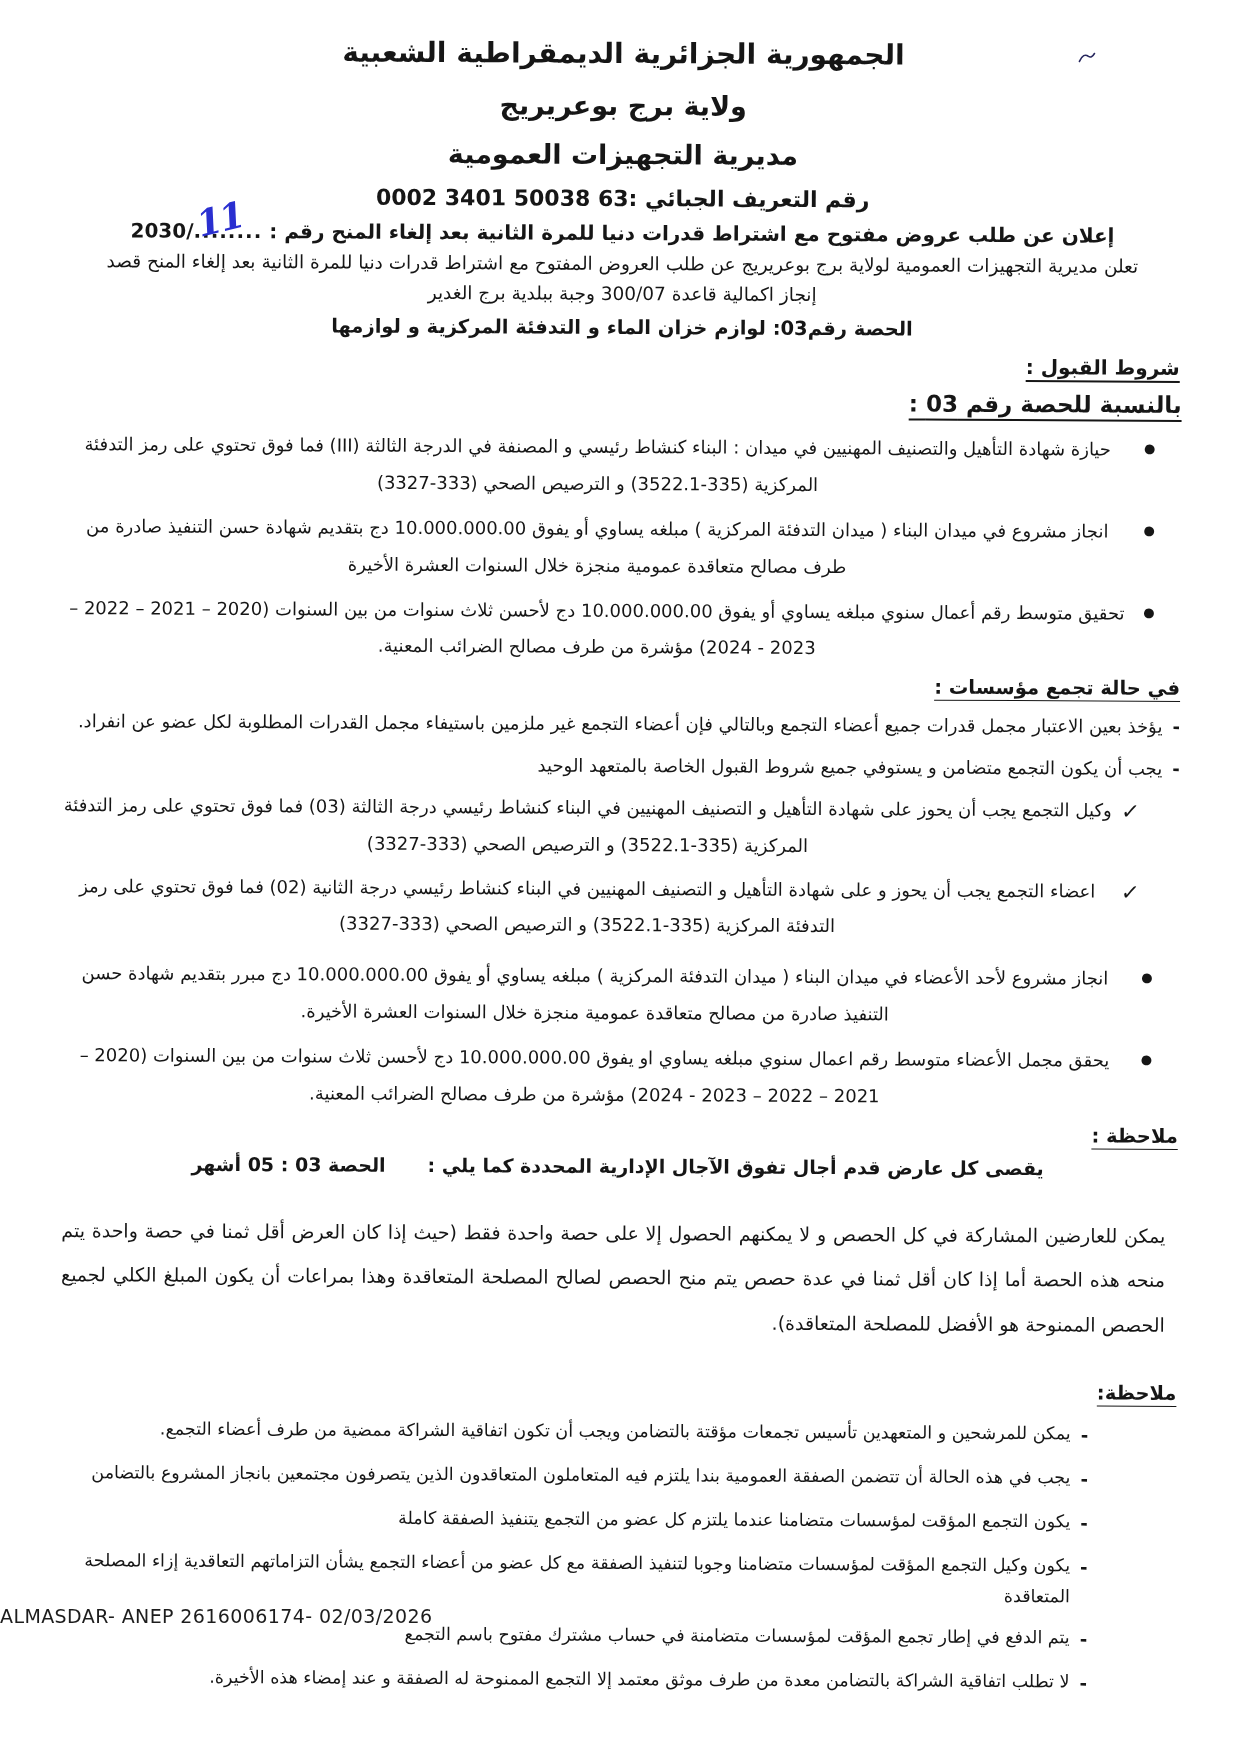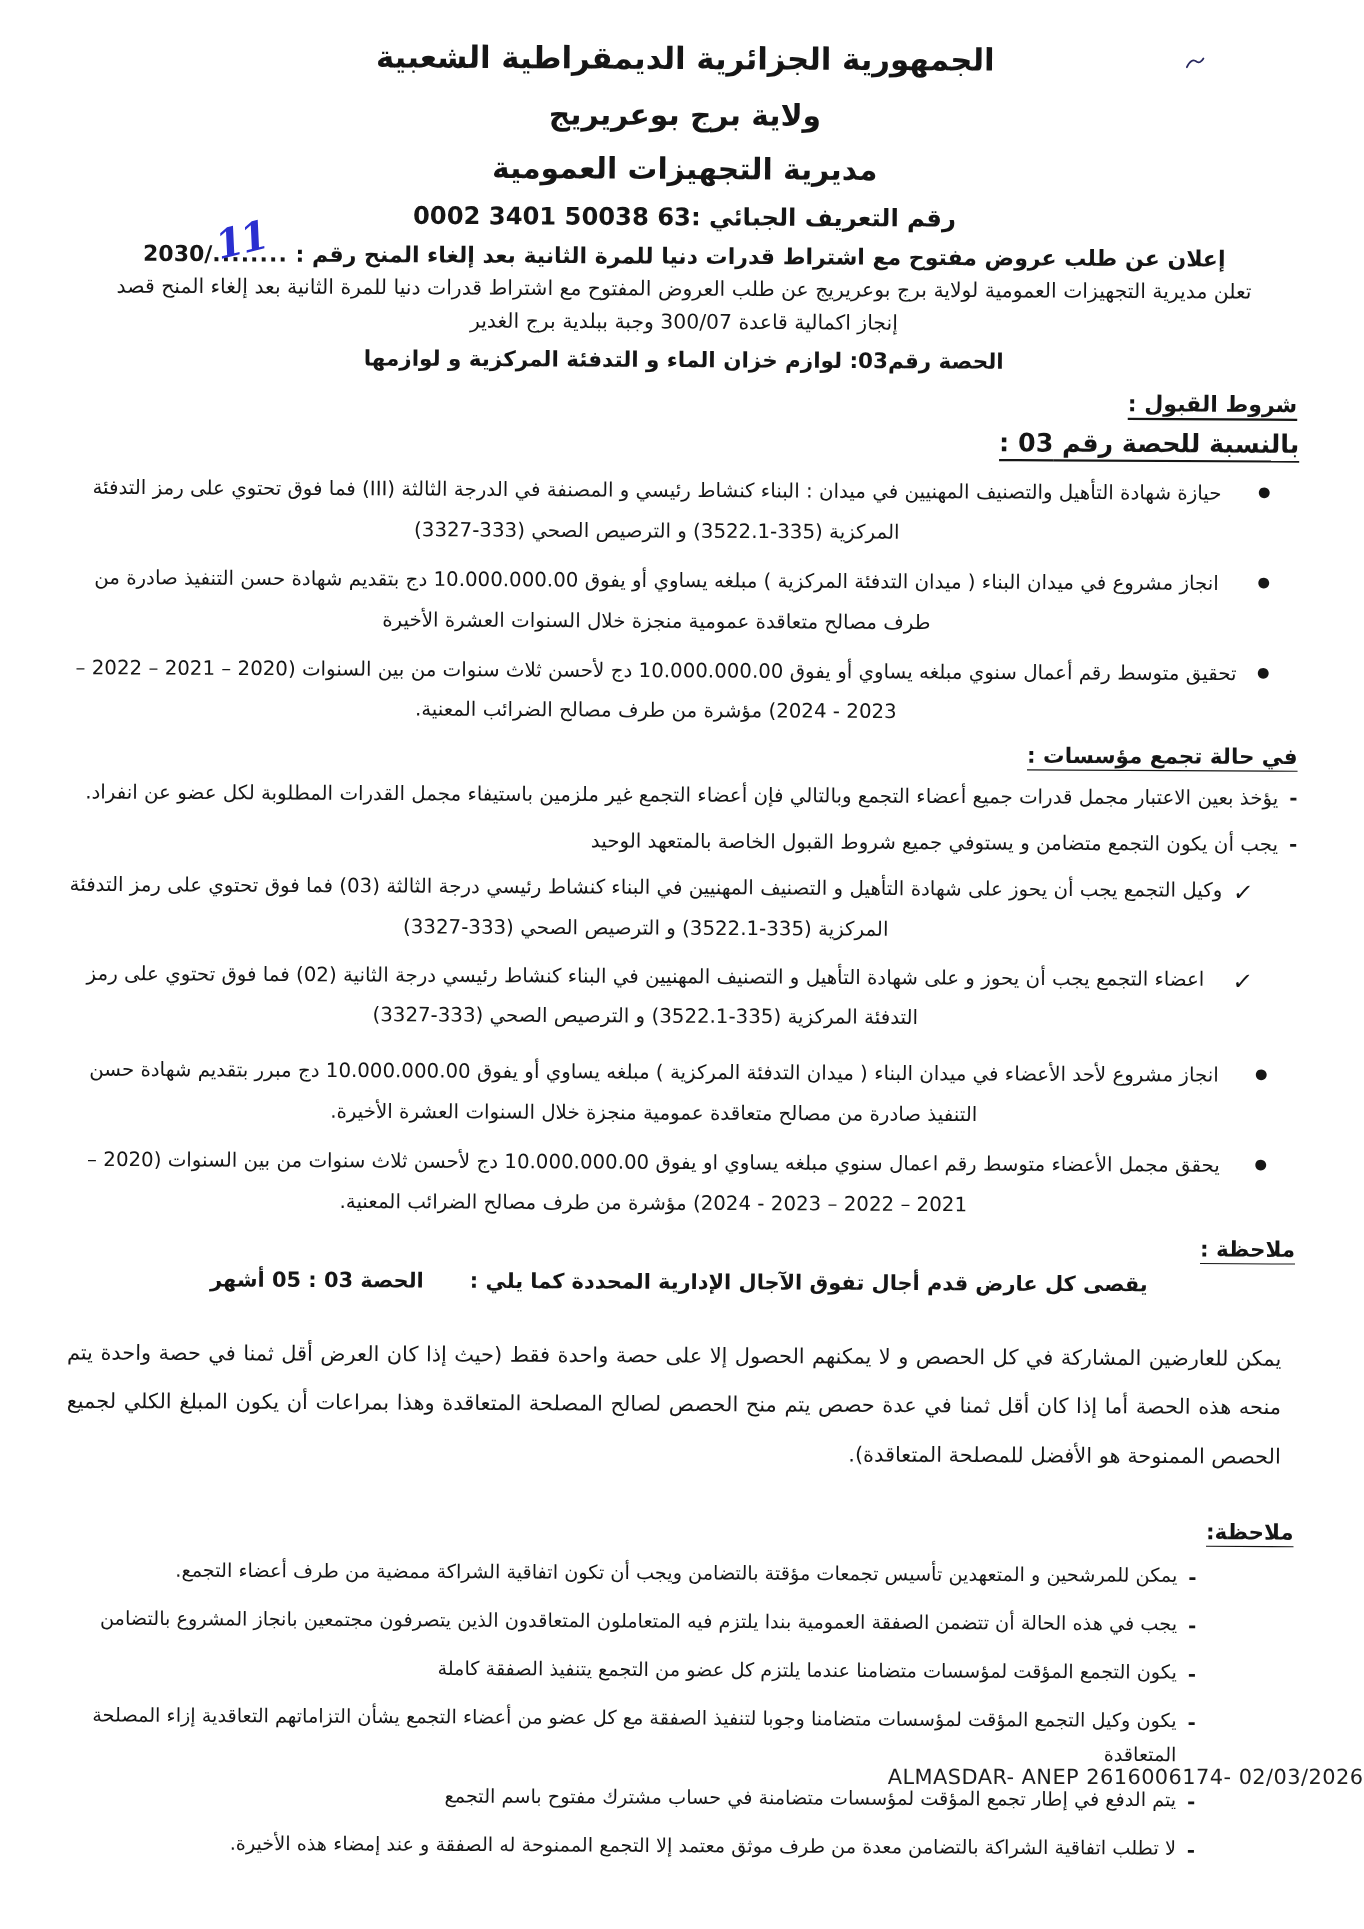--- a/index.html
+++ b/index.html
@@ -57,21 +57,21 @@
   .deadline { text-align:center; font-size:19px; font-weight:bold; margin:10px 0 34px 0; }
   .deadline .spacer { display:inline-block; width:42px; }
   .para {
     font-size:19px; line-height:2.35; text-align:justify; margin:0 14px 34px 6px;
   }
   .note2-list { padding-right:88px; margin-top:14px; }
   .note2-list .dtext { font-size:17.5px; line-height:1.75; }
   .note2-list .ditem { margin-bottom:10px; }
   
   .footer {
-    position:absolute; top:1592px; left:0; width:100%; text-align:right;
+    position:absolute; top:1592px; left:0; width:100%; text-align:left;
     direction:ltr; font-size:19px; color:#1d1d1d; letter-spacing:.4px;
   }
   .pen-mark { position:absolute; top:34px; right:146px; }
 </style>
 </head>
 <body>
 
 <div class="page">
   <div class="content">
 

